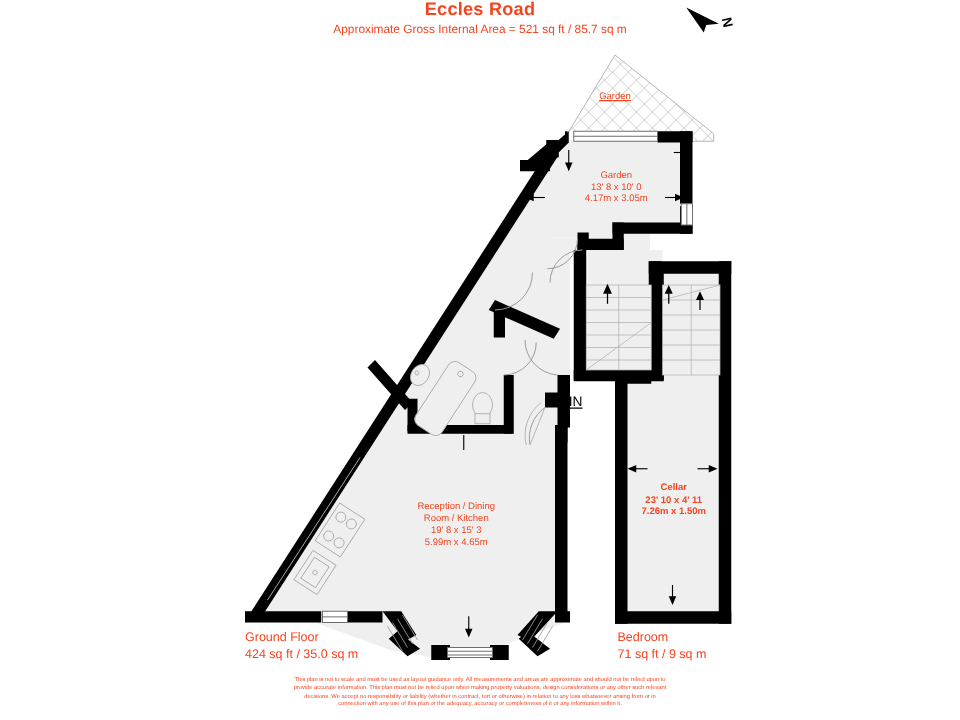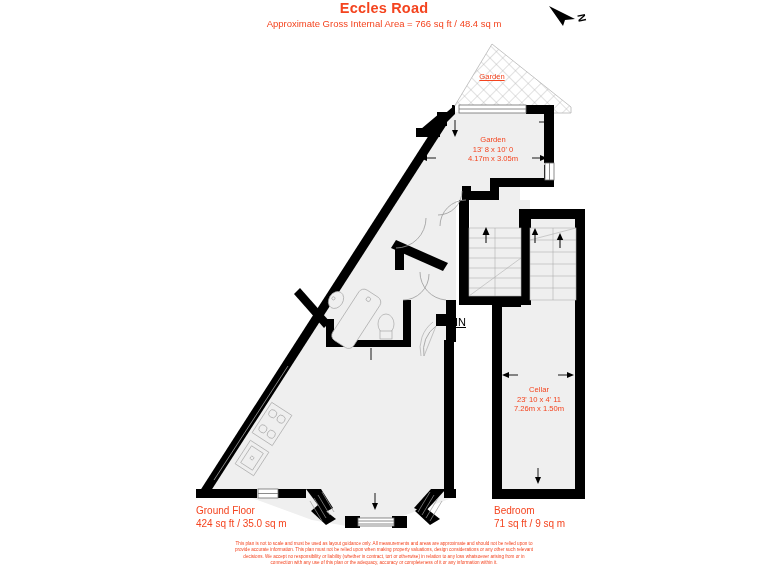--- a/index.html
+++ b/index.html
@@ -96,21 +96,21 @@
     line-height: 6.4px;
     color: #f4441f;
   }
 </style>
 </head>
 <body>
 
 <div id="plan-root">
 
   <div class="title">Eccles Road</div>
-  <div class="subtitle">Approximate Gross Internal Area = 766 sq ft / 48.4 sq m</div>
+  <div class="subtitle">Approximate Gross Internal Area = 521 sq ft / 85.7 sq m</div>
 
   <div class="compass">
     <svg width="50" height="30" viewBox="0 0 50 30">
       <polygon points="4,4 30,17 20,18 18,24" fill="#000000"></polygon>
       <g transform="translate(36,16) rotate(78)">
         <text x="0" y="0" font-family="Liberation Sans, sans-serif" font-size="11" font-weight="bold" fill="#000000" text-anchor="middle" dominant-baseline="middle">N</text>
       </g>
     </svg>
   </div>
 
@@ -358,22 +358,28 @@
   </svg>
 
   <div class="garden-label" style="left:455px; top:72px; width:74px;">Garden</div>
 
   <div class="roomlabel" style="left:443px; top:135px; width:100px;">
     <div>Garden</div>
     <div>13' 8 x 10' 0</div>
     <div>4.17m x 3.05m</div>
   </div>
 
-
-  <div class="roomlabel" style="left:489px; top:385px; width:100px;">
+  <div class="roomlabel" style="left:305px; top:400px; width:120px;">
+    <div>Reception / Dining</div>
+    <div>Room / Kitchen</div>
+    <div>19' 8 x 15' 3</div>
+    <div>5.99m x 4.65m</div>
+  </div>
+
+  <div class="roomlabel" style="left:489px; top:385px; width:100px;font-weight:bold;">
     <div>Cellar</div>
     <div>23' 10 x 4' 11</div>
     <div>7.26m x 1.50m</div>
   </div>
 
   <div class="in-label" style="left:455px; top:316px;">IN</div>
 
   <div class="floorlabel" style="left:196px; top:504px;">
     <div>Ground Floor</div>
     <div>424 sq ft / 35.0 sq m</div>

